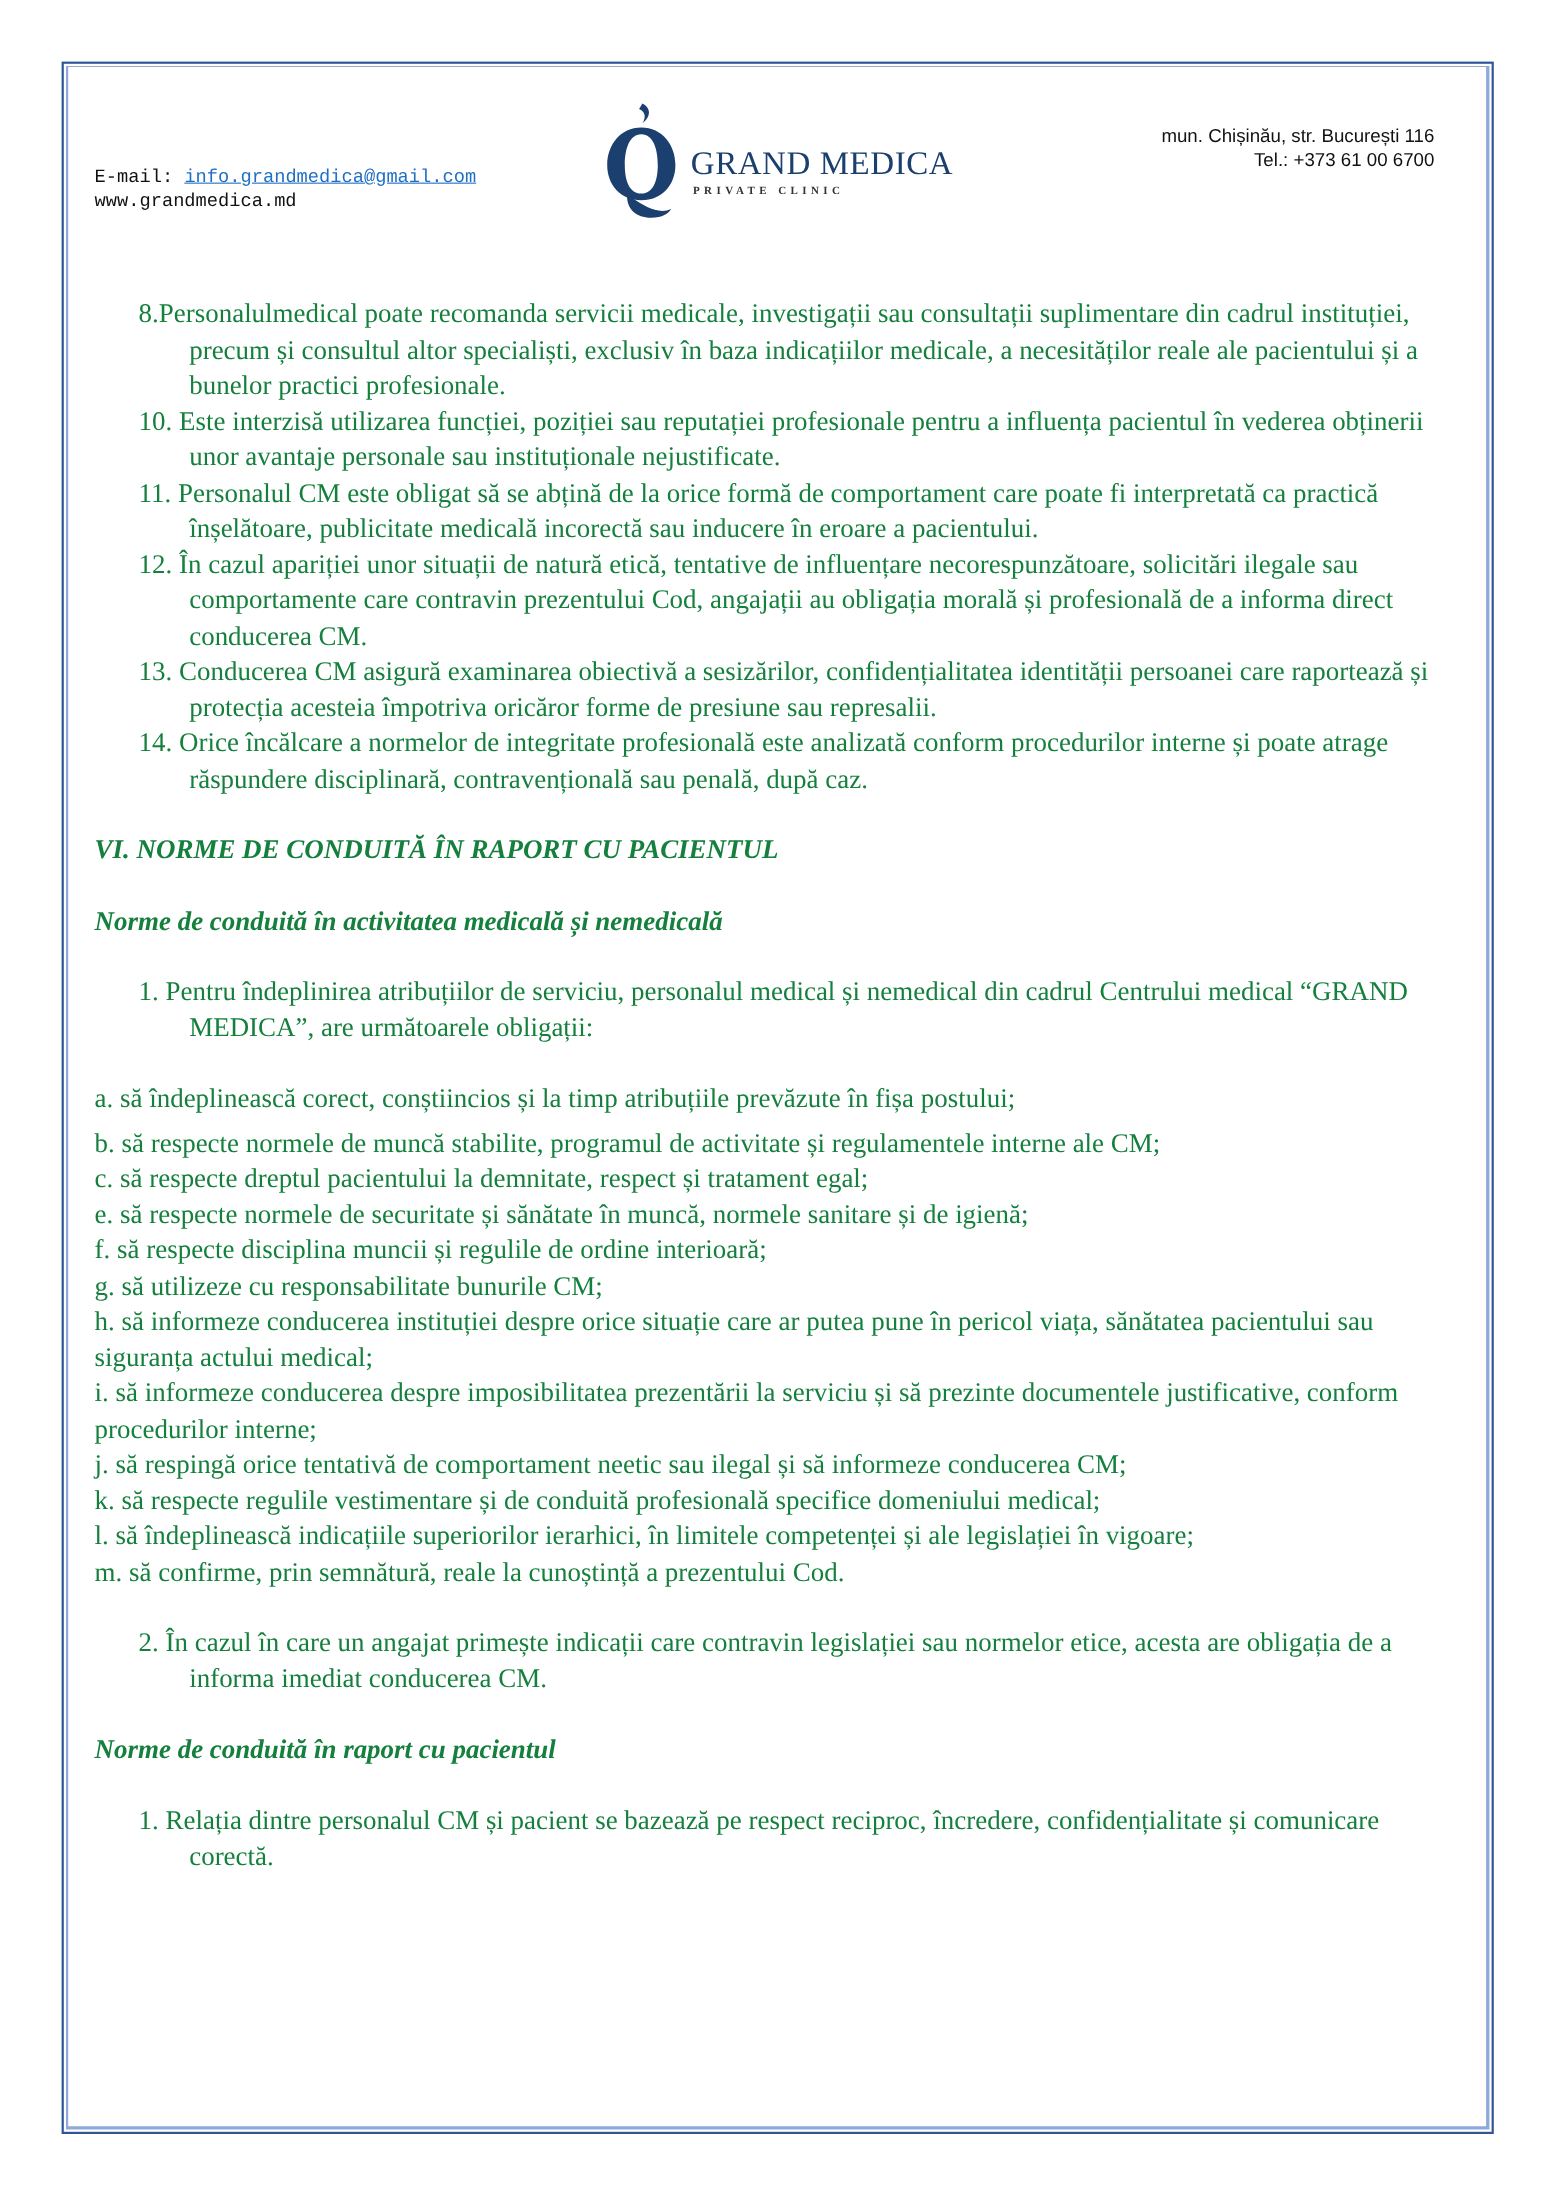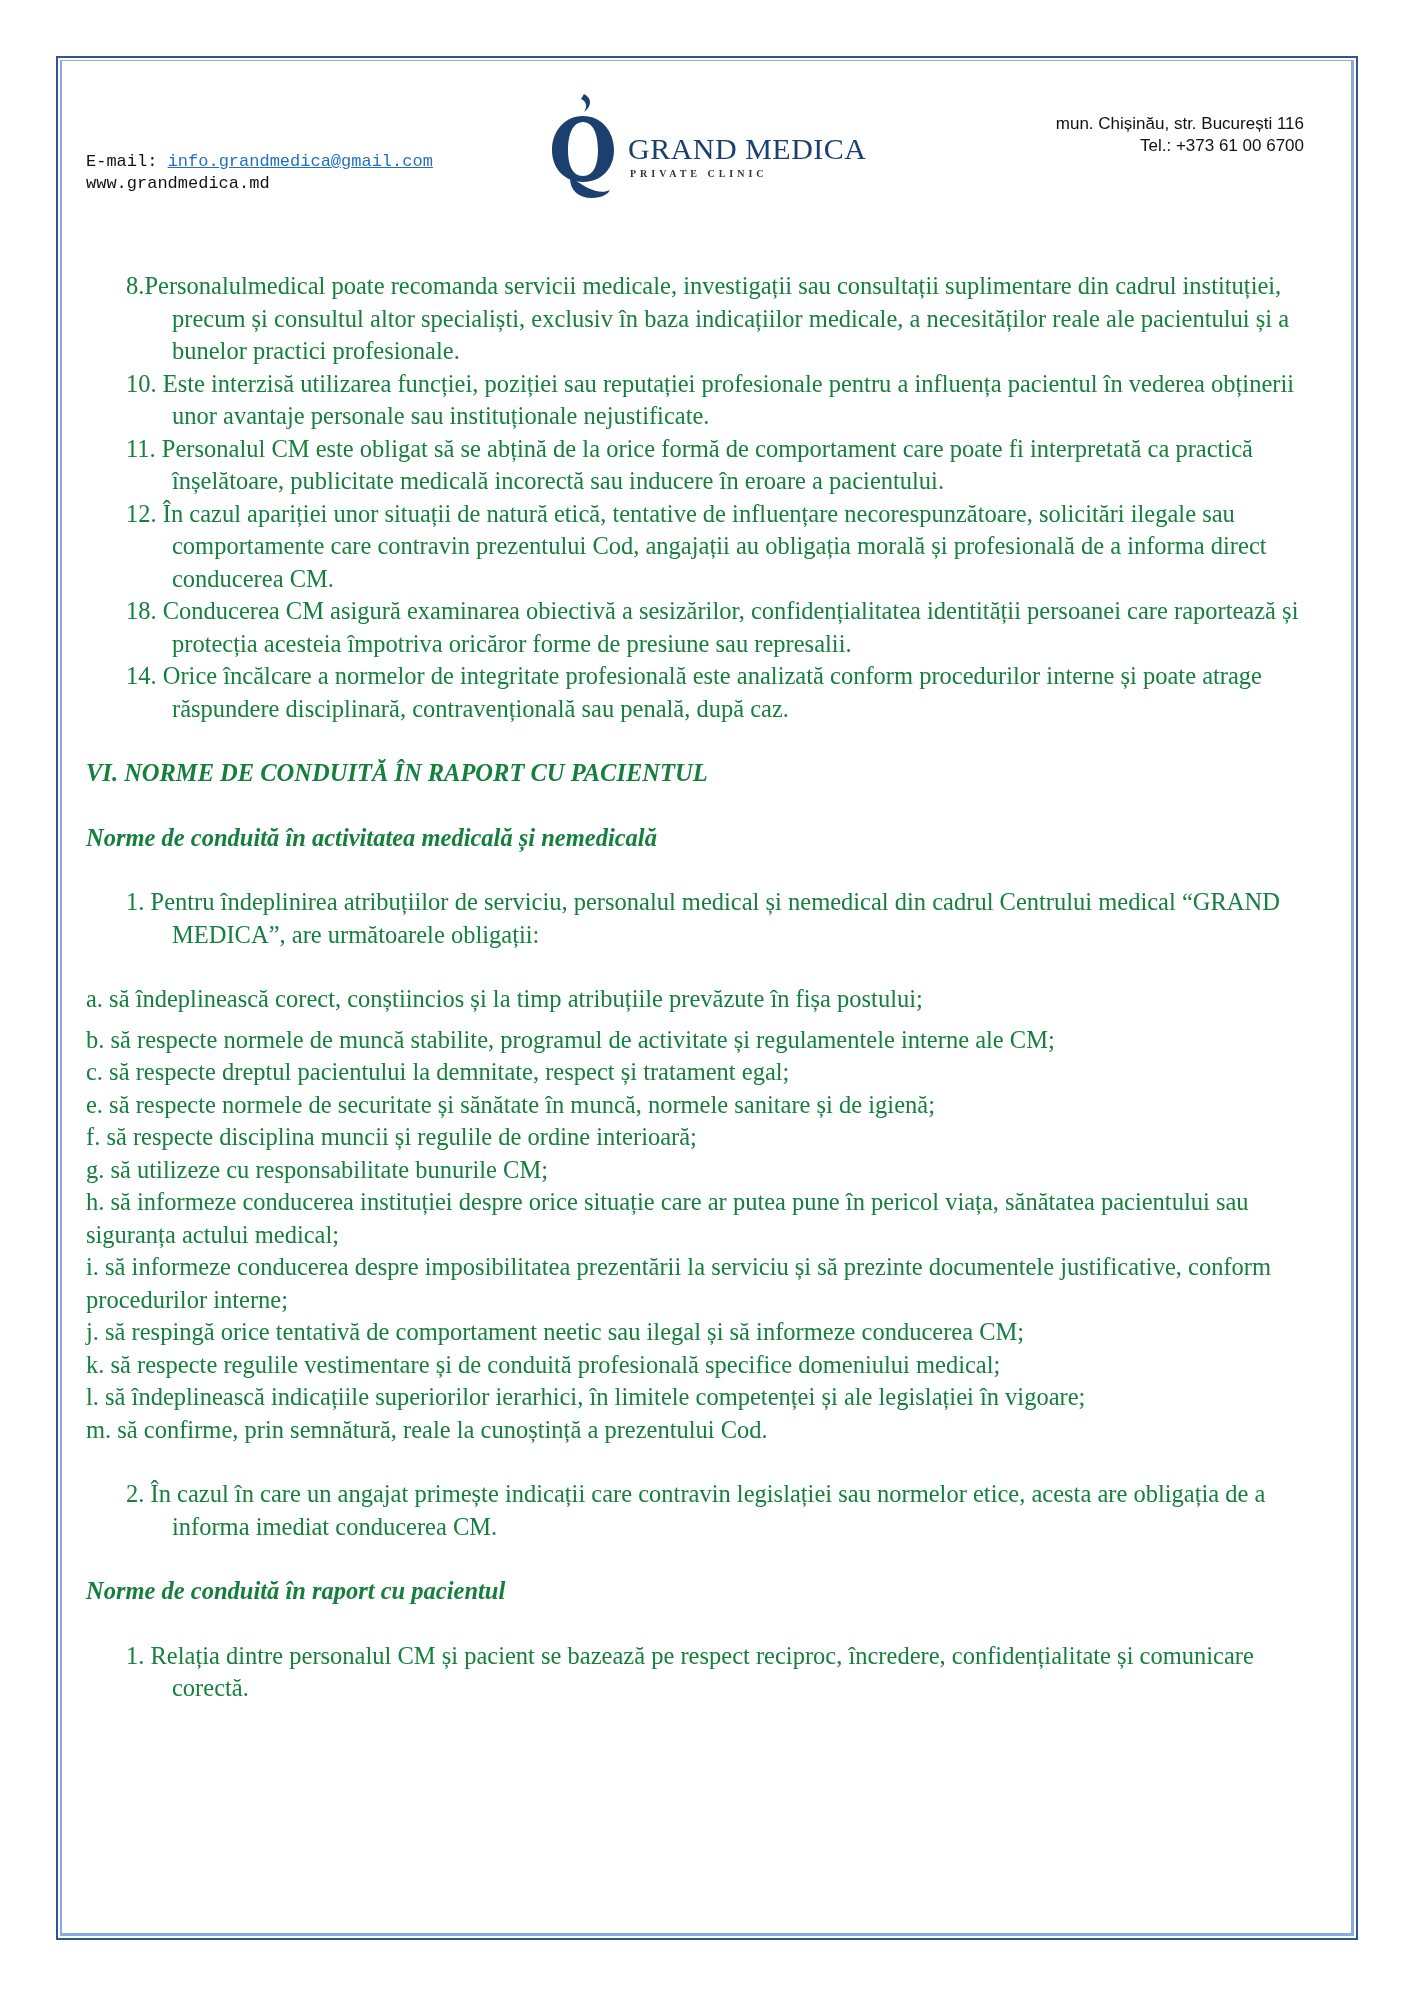--- a/index.html
+++ b/index.html
@@ -80,21 +80,21 @@
     <div>Tel.: +373 61 00 6700</div>
   </div>
 </div>
 
 <div class="content">
   <div class="numlist">
     <p class="numitem" style="padding-left:86px;text-indent:-46px;"><span>8.</span><span>Personalulmedical poate recomanda servicii medicale, investigații sau consultații suplimentare din cadrul instituției, precum și consultul altor specialiști, exclusiv în baza indicațiilor medicale, a necesităților reale ale pacientului și a bunelor practici profesionale.</span></p>
     <p class="numitem"><span>10. </span><span>Este interzisă utilizarea funcției, poziției sau reputației profesionale pentru a influența pacientul în vederea obținerii unor avantaje personale sau instituționale nejustificate.</span></p>
     <p class="numitem"><span>11. </span><span>Personalul CM este obligat să se abțină de la orice formă de comportament care poate fi interpretată ca practică înșelătoare, publicitate medicală incorectă sau inducere în eroare a pacientului.</span></p>
     <p class="numitem"><span>12. </span><span>În cazul apariției unor situații de natură etică, tentative de influențare necorespunzătoare, solicitări ilegale sau comportamente care contravin prezentului Cod, angajații au obligația morală și profesională de a informa direct conducerea CM.</span></p>
-    <p class="numitem"><span>18. </span><span>Conducerea CM asigură examinarea obiectivă a sesizărilor, confidențialitatea identității persoanei care raportează și protecția acesteia împotriva oricăror forme de presiune sau represalii.</span></p>
+    <p class="numitem"><span>13. </span><span>Conducerea CM asigură examinarea obiectivă a sesizărilor, confidențialitatea identității persoanei care raportează și protecția acesteia împotriva oricăror forme de presiune sau represalii.</span></p>
     <p class="numitem"><span>14. </span><span>Orice încălcare a normelor de integritate profesională este analizată conform procedurilor interne și poate atrage răspundere disciplinară, contravențională sau penală, după caz.</span></p>
   </div>
 
   <p class="heading-main">VI. NORME DE CONDUITĂ ÎN RAPORT CU PACIENTUL</p>
 
   <p class="heading-sub">Norme de conduită în activitatea medicală și nemedicală</p>
 
   <div class="spacer-32"></div>
   <p class="para-num"><span>1. </span><span>Pentru îndeplinirea atribuțiilor de serviciu, personalul medical și nemedical din cadrul Centrului medical “GRAND MEDICA”, are următoarele obligații:</span></p>
 

